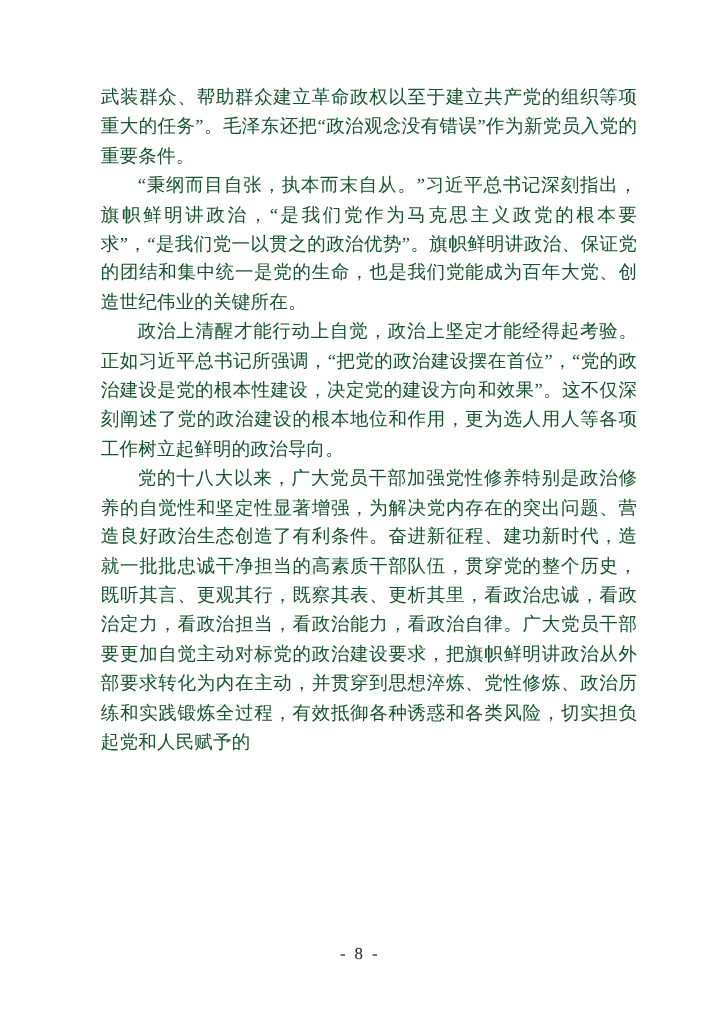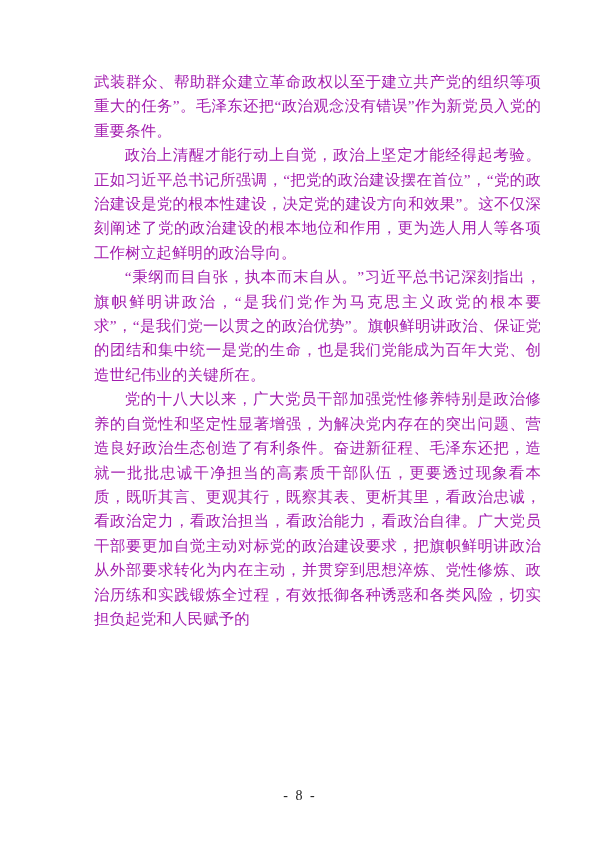--- a/index.html
+++ b/index.html
@@ -10,24 +10,24 @@
   .page {
     position: relative;
     width: 600px;
     height: 849px;
     background: #ffffff;
     overflow: hidden;
     font-family: "Liberation Serif", "DejaVu Serif", serif;
   }
   .content {
     position: absolute;
-    left: 94px;
+    left: 84px;
     top: 70px;
     width: 447px;
-    color: #a21caf;
+    color: #14532d;
     font-size: 15.4px;
     line-height: 24.4px;
     text-align: justify;
     text-justify: inter-ideograph;
     letter-spacing: 0.2px;
   }
   .content p {
     margin: 0;
     padding: 0;
     text-indent: 2em;
@@ -45,18 +45,18 @@
     font-size: 14px;
     letter-spacing: 2px;
   }
 </style>
 </head>
 <body>
 
 <div class="page">
   <div class="content">
     <p class="no-indent">武装群众、帮助群众建立革命政权以至于建立共产党的组织等项重大的任务”。毛泽东还把“政治观念没有错误”作为新党员入党的重要条件。</p>
+    <p>“秉纲而目自张，执本而末自从。”习近平总书记深刻指出，旗帜鲜明讲政治，“是我们党作为马克思主义政党的根本要求”，“是我们党一以贯之的政治优势”。旗帜鲜明讲政治、保证党的团结和集中统一是党的生命，也是我们党能成为百年大党、创造世纪伟业的关键所在。</p>
     <p>政治上清醒才能行动上自觉，政治上坚定才能经得起考验。正如习近平总书记所强调，“把党的政治建设摆在首位”，“党的政治建设是党的根本性建设，决定党的建设方向和效果”。这不仅深刻阐述了党的政治建设的根本地位和作用，更为选人用人等各项工作树立起鲜明的政治导向。</p>
-    <p>“秉纲而目自张，执本而末自从。”习近平总书记深刻指出，旗帜鲜明讲政治，“是我们党作为马克思主义政党的根本要求”，“是我们党一以贯之的政治优势”。旗帜鲜明讲政治、保证党的团结和集中统一是党的生命，也是我们党能成为百年大党、创造世纪伟业的关键所在。</p>
-    <p>党的十八大以来，广大党员干部加强党性修养特别是政治修养的自觉性和坚定性显著增强，为解决党内存在的突出问题、营造良好政治生态创造了有利条件。奋进新征程、毛泽东还把，造就一批批忠诚干净担当的高素质干部队伍，更要透过现象看本质，既听其言、更观其行，既察其表、更析其里，看政治忠诚，看政治定力，看政治担当，看政治能力，看政治自律。广大党员干部要更加自觉主动对标党的政治建设要求，把旗帜鲜明讲政治从外部要求转化为内在主动，并贯穿到思想淬炼、党性修炼、政治历练和实践锻炼全过程，有效抵御各种诱惑和各类风险，切实担负起党和人民赋予的</p>
+    <p>党的十八大以来，广大党员干部加强党性修养特别是政治修养的自觉性和坚定性显著增强，为解决党内存在的突出问题、营造良好政治生态创造了有利条件。奋进新征程、建功新时代，造就一批批忠诚干净担当的高素质干部队伍，贯穿党的整个历史，既听其言、更观其行，既察其表、更析其里，看政治忠诚，看政治定力，看政治担当，看政治能力，看政治自律。广大党员干部要更加自觉主动对标党的政治建设要求，把旗帜鲜明讲政治从外部要求转化为内在主动，并贯穿到思想淬炼、党性修炼、政治历练和实践锻炼全过程，有效抵御各种诱惑和各类风险，切实担负起党和人民赋予的</p>
   </div>
   <div class="footer">- 8 -</div>
 </div>
 
 </body></html>

